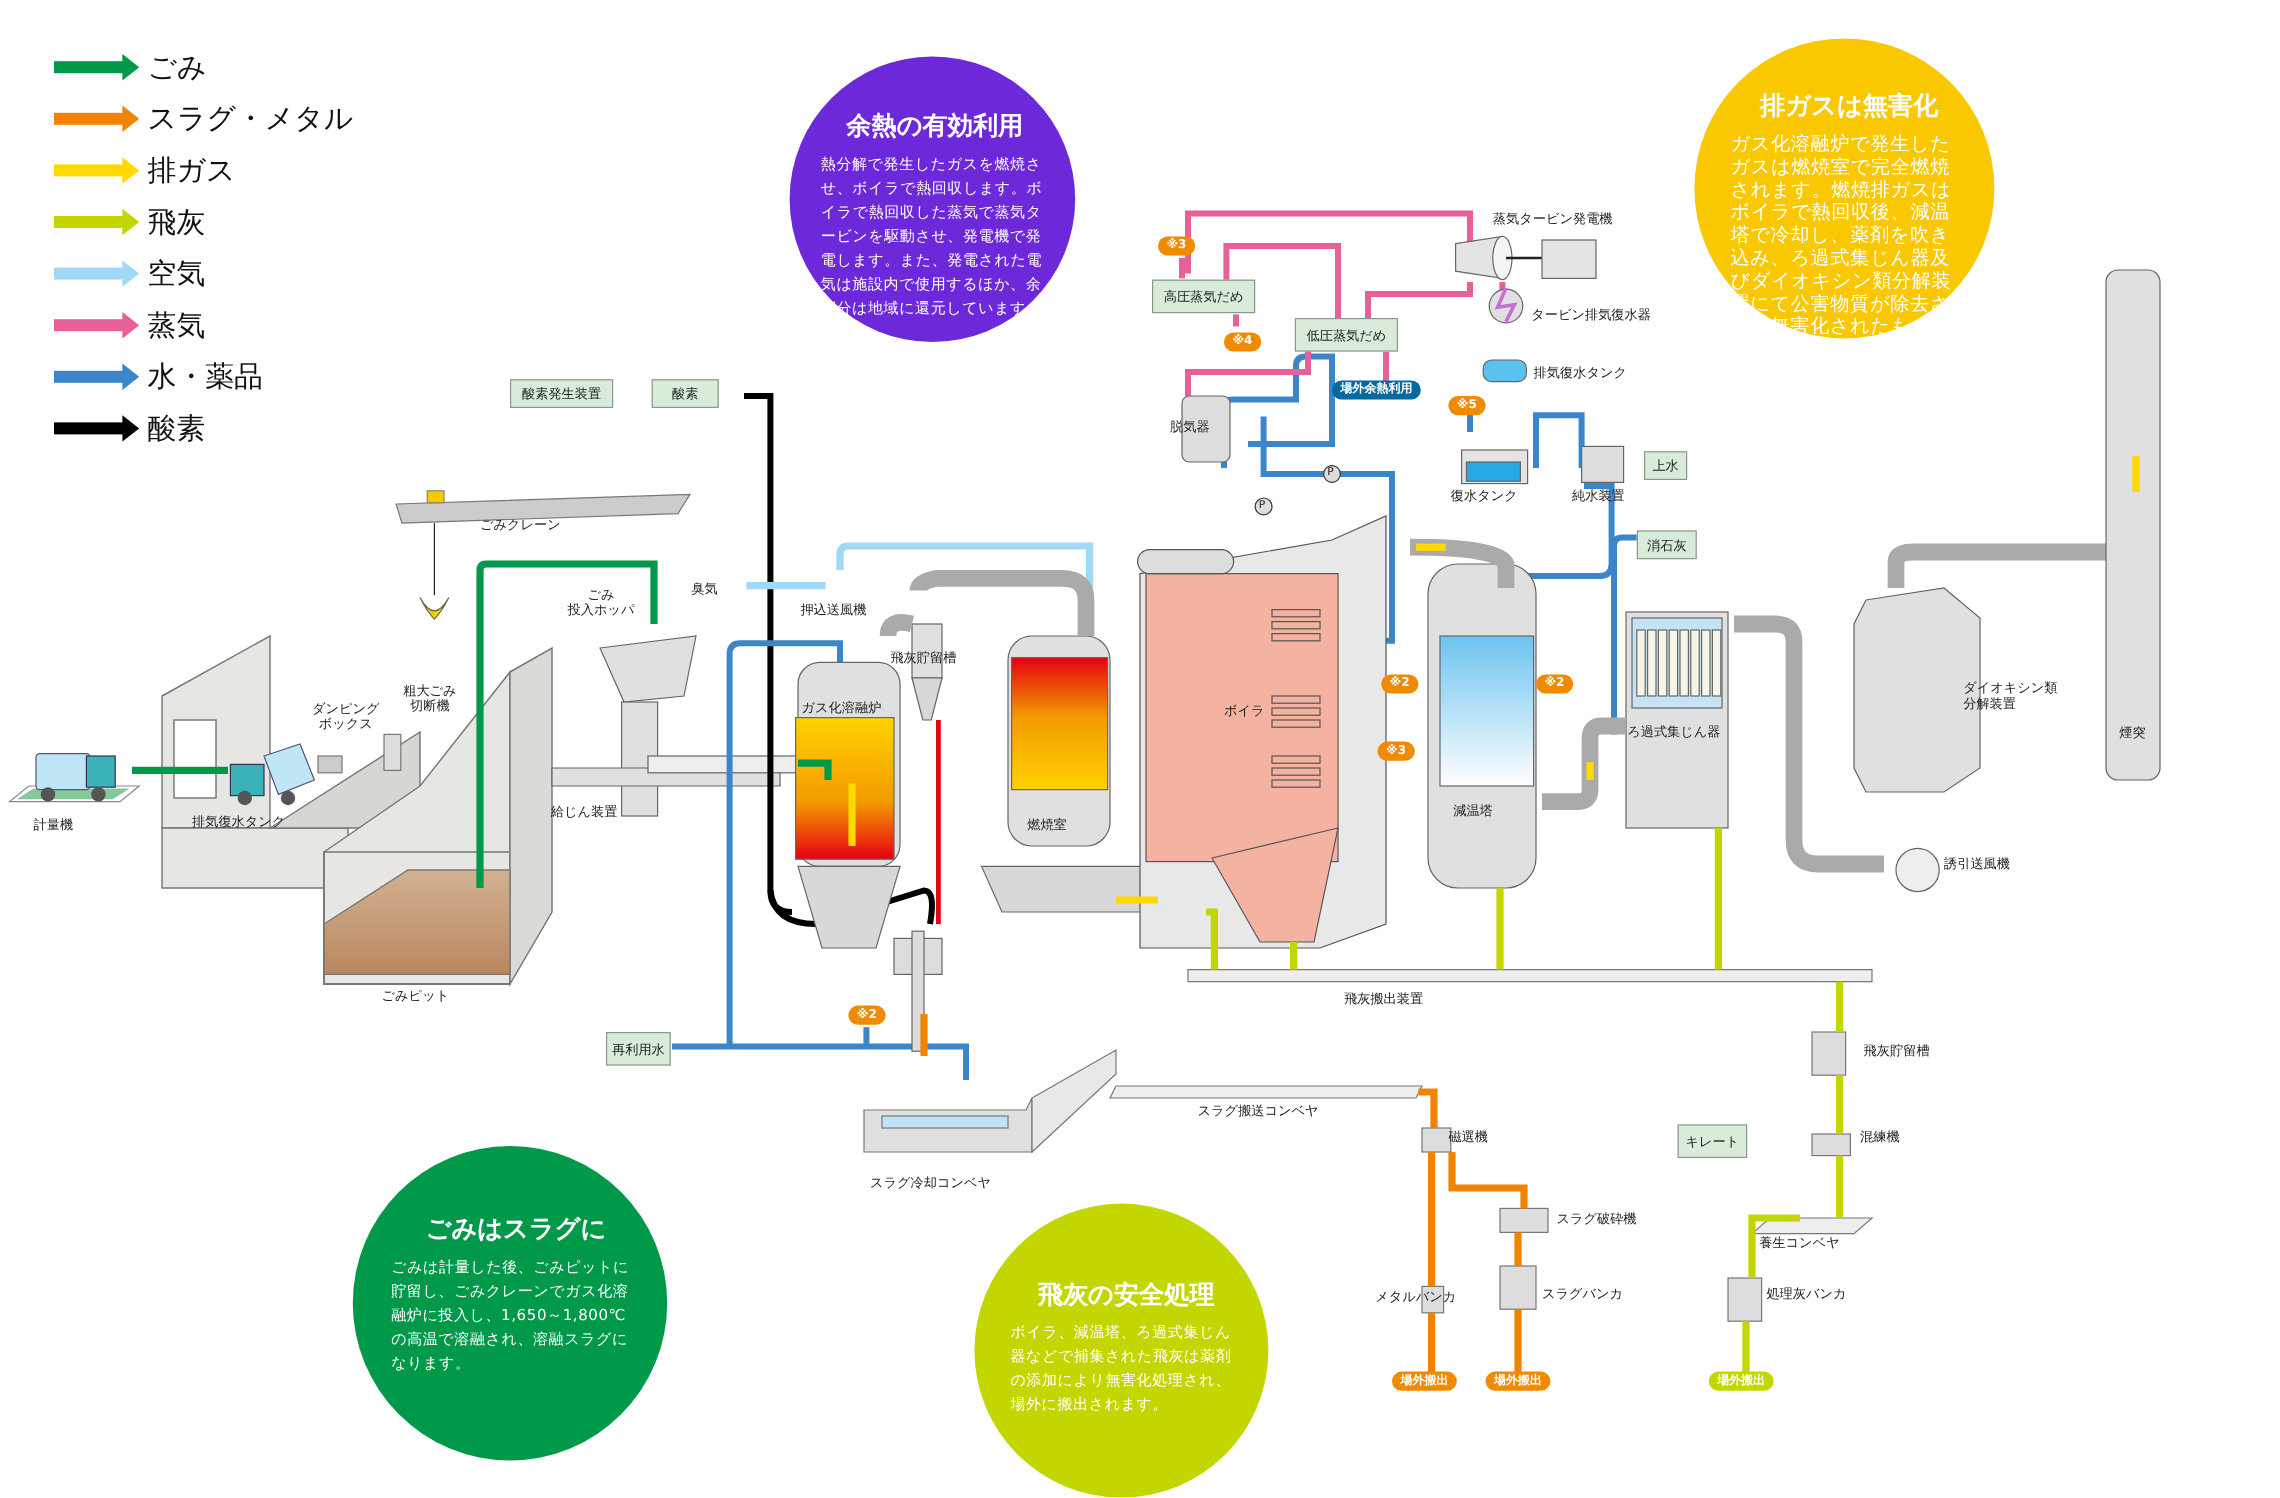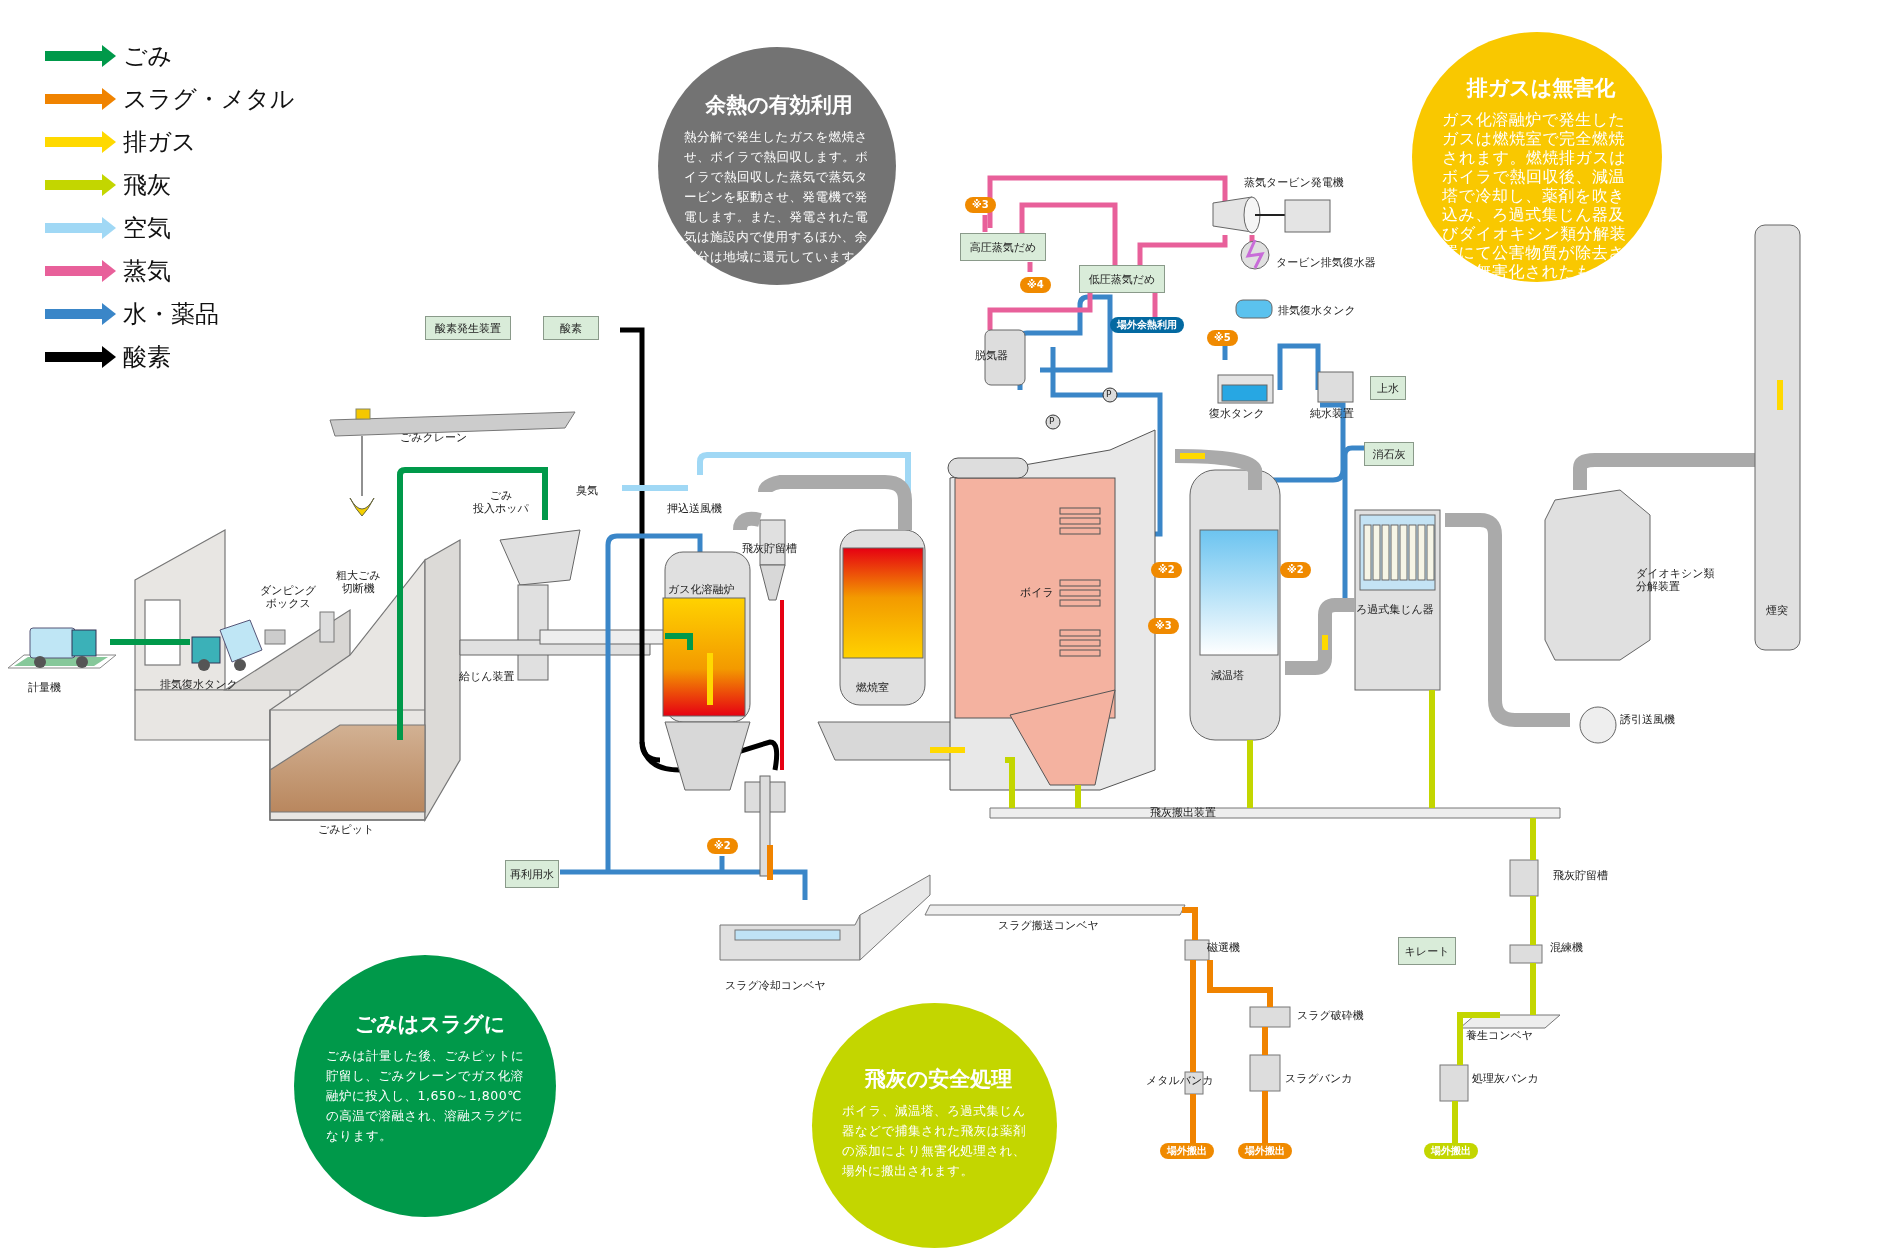--- a/index.html
+++ b/index.html
@@ -313,40 +313,40 @@
     </div>
     <div class="legend-item">
       <span class="legend-arrow">
         <span class="shaft" style="background: rgb(0, 0, 0);"></span>
         <span class="head" style="border-left-color: rgb(0, 0, 0);"></span>
       </span>
       <span class="legend-label">酸素</span>
     </div>
   </div>
 
-<div class="circle" style="left:658px;top:47px;width:238px;height:238px;background:#737373;">
+<div class="circle" style="left:658px;top:47px;width:238px;height:238px;background:#6d28d9;">
   <div style="padding:44px 22px 0 26px;">
     <div class="ct">余熱の有効利用</div>
     <div class="cb">熱分解で発生したガスを燃焼させ、ボイラで熱回収します。ボイラで熱回収した蒸気で蒸気タービンを駆動させ、発電機で発電します。また、発電された電気は施設内で使用するほか、余剰分は地域に還元しています。</div>
   </div>
 </div>
 <div class="circle" style="left:1412px;top:32px;width:250px;height:250px;background:#f9c800;">
   <div style="padding:42px 22px 0 30px;">
     <div class="ct">排ガスは無害化</div>
     <div class="cb" style="font-size:16px;line-height:19px;">ガス化溶融炉で発生したガスは燃焼室で完全燃焼されます。燃焼排ガスはボイラで熱回収後、減温塔で冷却し、薬剤を吹き込み、ろ過式集じん器及びダイオキシン類分解装置にて公害物質が除去され、無害化されたものが煙突から排出されます。</div>
   </div>
 </div>
 <div class="circle" style="left:294px;top:955px;width:262px;height:262px;background:#00994a;">
   <div style="padding:55px 22px 0 32px;">
     <div class="ct">ごみはスラグに</div>
     <div class="cb">ごみは計量した後、ごみピットに貯留し、ごみクレーンでガス化溶融炉に投入し、1,650～1,800℃の高温で溶融され、溶融スラグになります。</div>
   </div>
 </div>
 <div class="circle" style="left:812px;top:1003px;width:245px;height:245px;background:#c3d600;">
-  <div style="padding:62px 22px 0 30px;">
+  <div style="padding:62px 22px 0 30px;font-family:Liberation Mono, monospace;">
     <div class="ct">飛灰の安全処理</div>
     <div class="cb">ボイラ、減温塔、ろ過式集じん器などで捕集された飛灰は薬剤の添加により無害化処理され、場外に搬出されます。</div>
   </div>
 </div>
 
 <div class="box" style="left:425px;top:316px;width:84px;height:22px;">酸素発生装置</div>
 <div class="box" style="left:543px;top:316px;width:54px;height:22px;">酸素</div>
 <div class="box" style="left:960px;top:233px;width:84px;height:26px;">高圧蒸気だめ</div>
 <div class="box" style="left:1079px;top:265px;width:84px;height:26px;">低圧蒸気だめ</div>
 <div class="box" style="left:1370px;top:376px;width:34px;height:22px;">上水</div>
@@ -382,21 +382,21 @@
 <div class="lbl" style="left:742px;top:543px;">飛灰貯留槽</div>
 <div class="lbl" style="left:668px;top:584px;">ガス化溶融炉</div>
 <div class="lbl" style="left:856px;top:682px;">燃焼室</div>
 <div class="lbl" style="left:1020px;top:587px;">ボイラ</div>
 <div class="lbl" style="left:1211px;top:670px;">減温塔</div>
 <div class="lbl" style="left:1356px;top:604px;">ろ過式集じん器</div>
 <div class="lbl" style="left:1636px;top:568px;white-space:pre;">ダイオキシン類
 分解装置</div>
 <div class="lbl" style="left:1620px;top:714px;">誘引送風機</div>
 <div class="lbl" style="left:1766px;top:605px;">煙突</div>
-<div class="lbl" style="left:1120px;top:807px;margin-left:30px;">飛灰搬出装置</div>
+<div class="lbl" style="left:1120px;top:827px;">飛灰搬出装置</div>
 <div class="lbl" style="left:1553px;top:870px;">飛灰貯留槽</div>
 <div class="lbl" style="left:1550px;top:942px;">混練機</div>
 <div class="lbl" style="left:1466px;top:1030px;">養生コンベヤ</div>
 <div class="lbl" style="left:1472px;top:1073px;">処理灰バンカ</div>
 <div class="lbl" style="left:725px;top:980px;">スラグ冷却コンベヤ</div>
 <div class="lbl" style="left:998px;top:920px;">スラグ搬送コンベヤ</div>
 <div class="lbl" style="left:1207px;top:942px;">磁選機</div>
 <div class="lbl" style="left:1297px;top:1010px;">スラグ破砕機</div>
 <div class="lbl" style="left:1100px;top:1075px;margin-left:46px;">メタルバンカ</div>
 <div class="lbl" style="left:1285px;top:1073px;">スラグバンカ</div>

